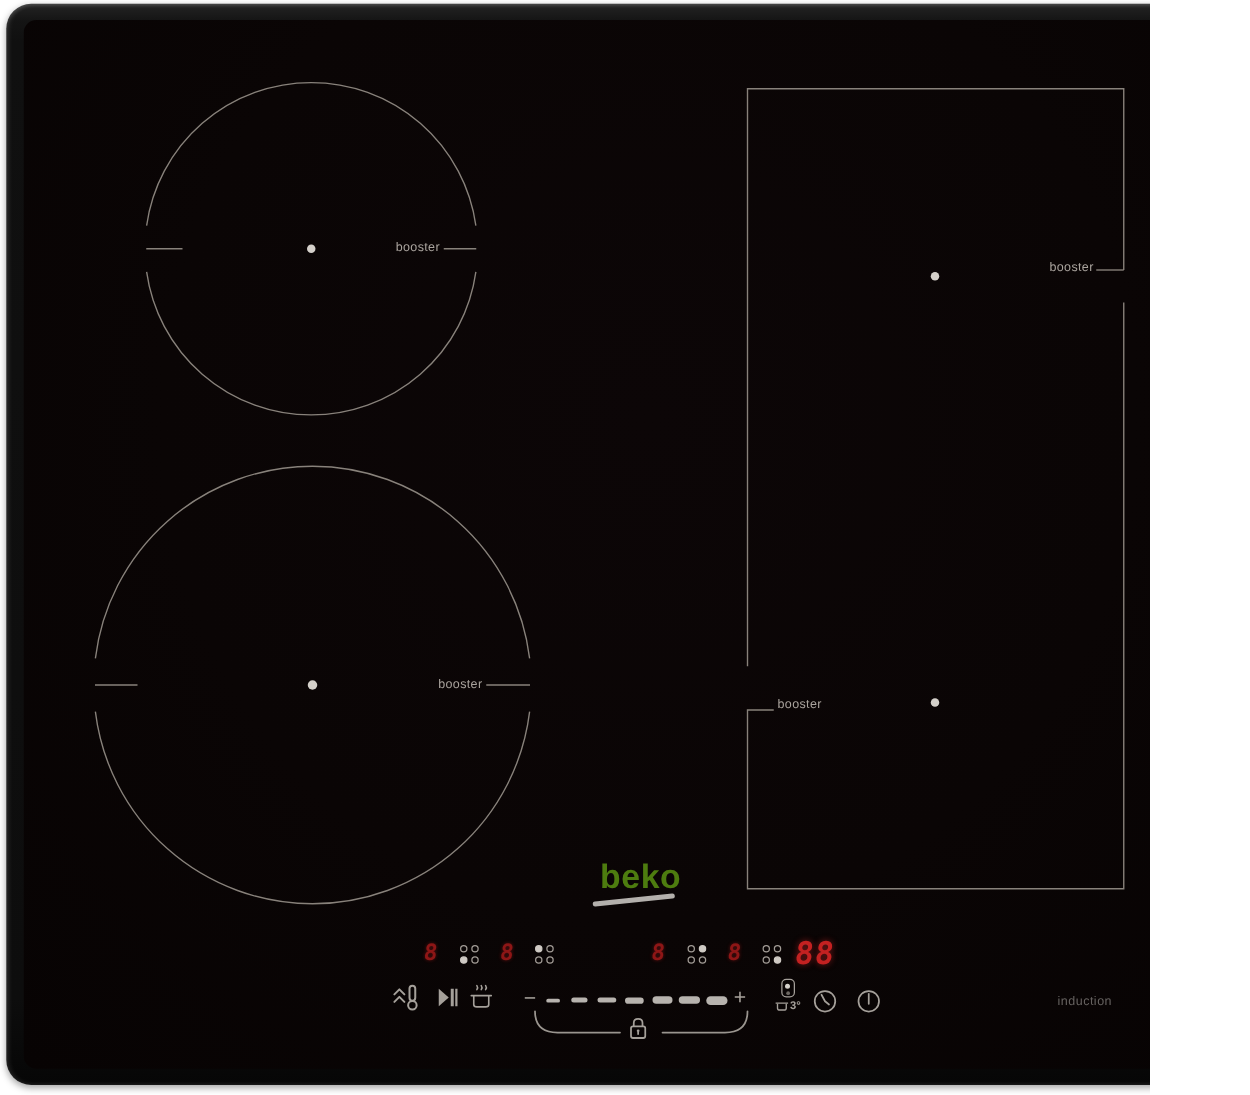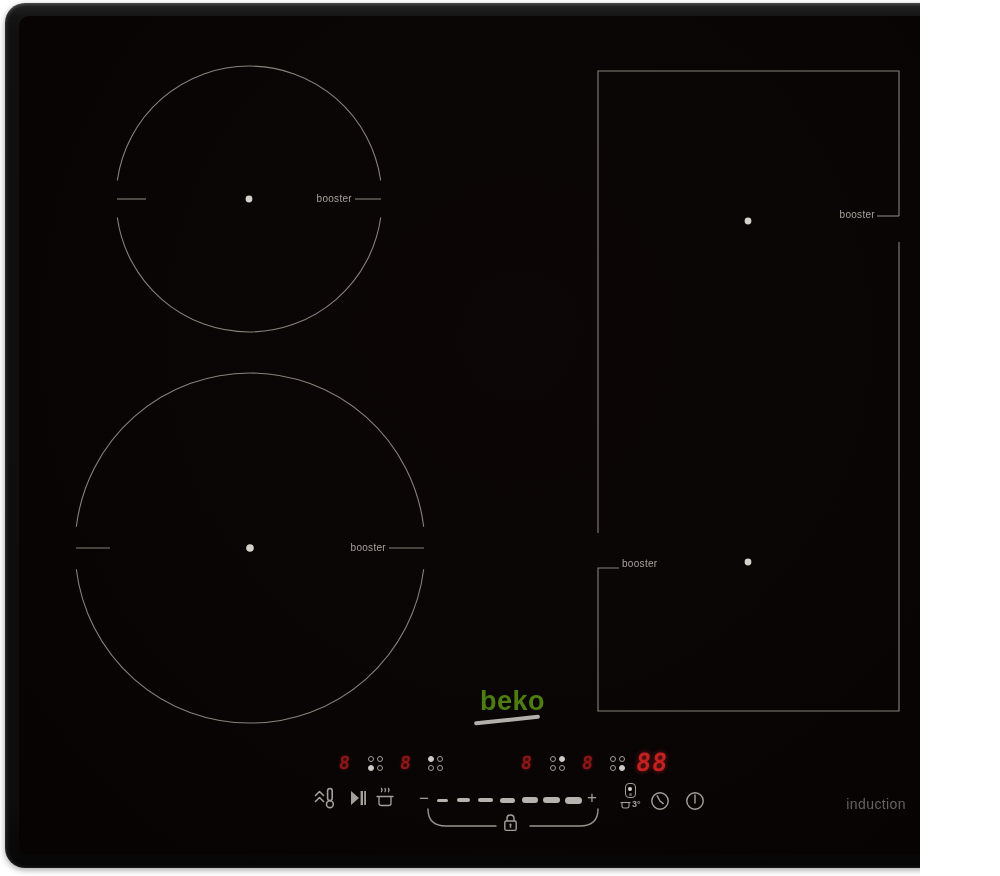--- a/index.html
+++ b/index.html
@@ -38,22 +38,22 @@
   .cicon{position:absolute;}
   .cicon svg{display:block;}
   .sym{position:absolute;color:#a5a09a;}
   .dash{position:absolute;background:#b7b3ae;border-radius:4px;}
   
   #preset-rect{position:absolute;left:625px;top:783px;width:11px;height:15px;border:1.3px solid #a5a09a;
                border-radius:4px;box-sizing:border-box;}
   #preset-rect .d1{position:absolute;left:2.4px;top:2.6px;width:4px;height:4px;border-radius:50%;background:#d6d2cc;}
   #preset-rect .d2{position:absolute;left:3px;top:8.6px;width:3px;height:3px;border-radius:50%;background:#6d6863;}
   #preset-label{position:absolute;left:632px;top:799px;font-size:9px;font-weight:bold;color:#a5a09a;}
-  #induction-label{position:absolute;left:846px;top:796px;width:60px;text-align:right;
-                   font-size:14px;color:#666260;letter-spacing:.4px;}
+  #induction-label{position:absolute;left:846px;top:796px;width:60px;text-align:left;
+                   font-size:10px;color:#666260;letter-spacing:.4px;}
 </style>
 </head>
 <body>
 
 <div id="stage">
   <div id="hob">
     <div id="glass"></div>
   </div>
 
   <svg id="zones" viewBox="0 0 1000 876">

